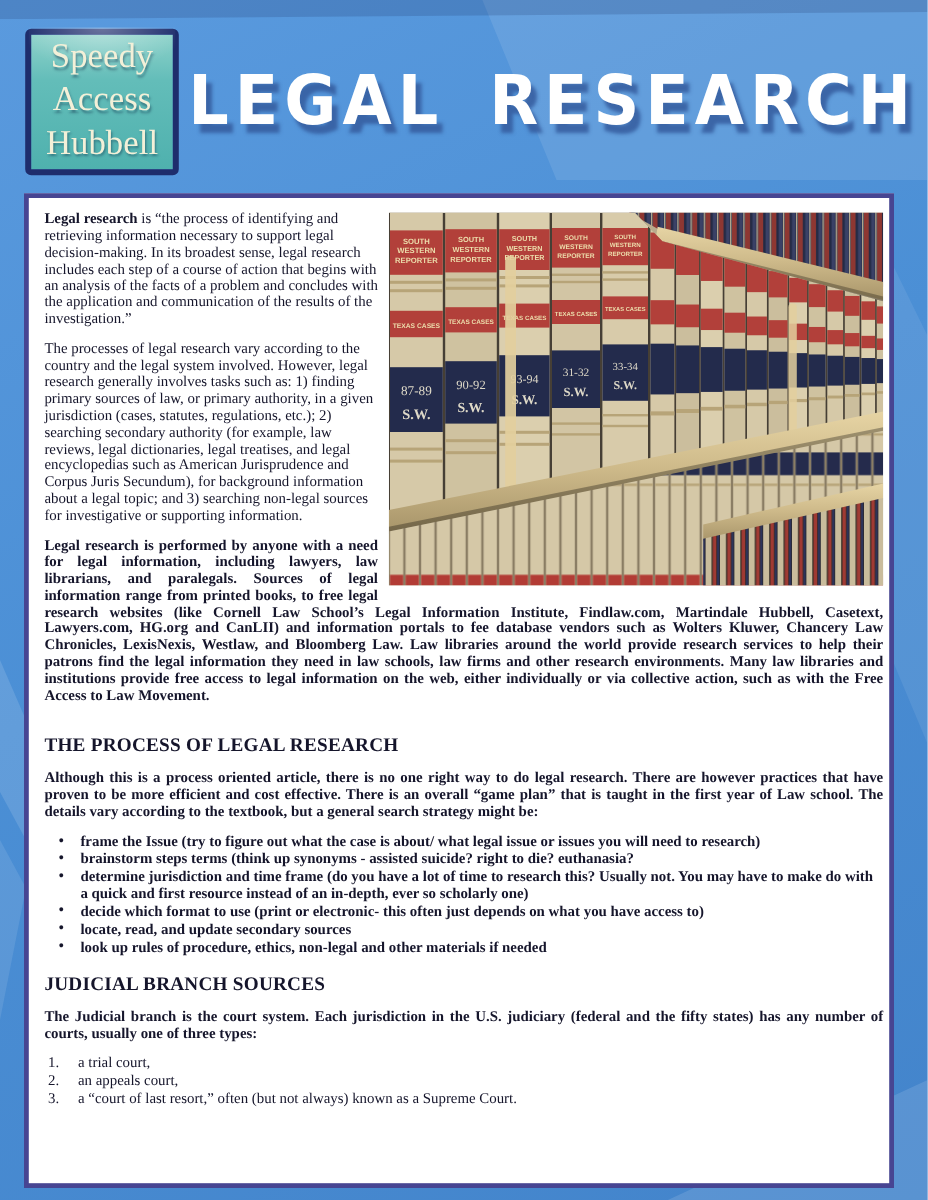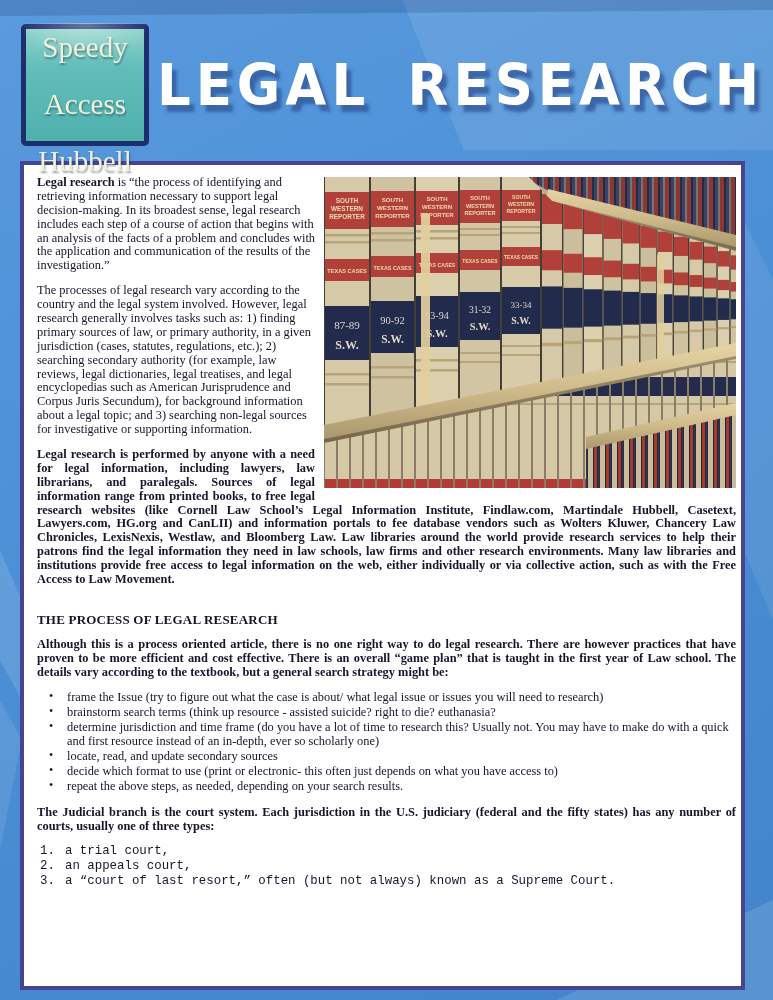--- a/index.html
+++ b/index.html
@@ -13,21 +13,21 @@
   .f2{background:rgba(255,255,255,.13);clip-path:polygon(0 55%,2.8% 60%,2.8% 70%,0 66%);}
   .f3{background:rgba(255,255,255,.10);clip-path:polygon(0 70%,2.8% 74%,0 85%);}
   .f4{background:rgba(255,255,255,.12);clip-path:polygon(72% 100%,100% 90%,100% 100%);}
   .f5{background:rgba(255,255,255,.08);clip-path:polygon(96.2% 22%,100% 28%,100% 62%,96.2% 55%);}
   .f6{background:rgba(20,40,90,.18);clip-path:polygon(0 0,100% 0,100% 1%,0 1.6%);}
 
   .logo{
     position:absolute;left:21px;top:24px;width:118px;height:112px;
     background:linear-gradient(180deg,#8ed2ca 0%,#63bdb9 34%,#4fb1ae 100%);
     border:5px solid #1e2d6c;border-radius:5px;
-    display:flex;flex-direction:column;justify-content:flex-start;align-items:center;gap:21px;
+    display:flex;flex-direction:column;justify-content:flex-start;align-items:center;
   }
   .logo::before{
     content:"";position:absolute;left:-2px;top:-6px;width:122px;height:64px;
     background:radial-gradient(ellipse 95px 52px at 50% 0%,rgba(255,255,255,.34),rgba(255,255,255,0) 72%);
     pointer-events:none;
   }
   .logo span{
     font-family:"Liberation Serif",serif;font-size:29px;line-height:36px;
     color:#f3f0d8;text-shadow:1px 2px 2px rgba(15,45,70,.45);z-index:1;
   }
@@ -44,28 +44,28 @@
     position:absolute;left:20px;top:161px;width:725px;height:829px;box-sizing:border-box;
     background:#ffffff;border:4px solid #474592;
     padding:11px 5px 8px 13px;
     font-size:12.4px;line-height:1.12;color:#15152b;
   }
   .page p{margin:0 0 11px 0;}
   .just{text-align:justify;font-weight:bold;}
   .photo-wrap{float:right;width:412px;height:311px;margin:1px 0 5px 9px;}
   .photo-wrap svg{display:block;width:412px;height:311px;}
   h3{
-    font-size:13px;margin:15px 0 11px 0;color:#15152b;letter-spacing:.2px;
+    font-size:16px;margin:15px 0 11px 0;color:#15152b;letter-spacing:.2px;
     font-family:"Liberation Serif",serif;
   }
-  ul.bullets{list-style:none;margin:0 0 13px 0;padding:0 0 0 0;}
+  ul.bullets{list-style:none;margin:0 0 13px 0;padding:0 0 0 0;font-weight:bold;}
   ul.bullets li{position:relative;padding-left:30px;margin:0 0 1px 0;}
   ul.bullets li::before{content:"\2022";position:absolute;left:12px;top:-1px;font-size:12px;}
   ol.courts{list-style:none;margin:0;padding:0;counter-reset:c;}
-  ol.courts li{position:relative;padding-left:28px;margin:0 0 1px 0;counter-increment:c;font-family:Liberation Mono, monospace;}
+  ol.courts li{position:relative;padding-left:28px;margin:0 0 1px 0;counter-increment:c;}
   ol.courts li::before{content:counter(c) ".";position:absolute;left:3px;}
   .clearfix::after{content:"";display:block;clear:both;}
 </style>
 </head>
 <body>
 
 <div class="facet f1"></div>
 <div class="facet f2"></div>
 <div class="facet f3"></div>
 <div class="facet f4"></div>
@@ -287,27 +287,28 @@
     <p><strong>Legal research</strong><span> is “the process of identifying and retrieving information necessary to support legal decision-making. In its broadest sense, legal research includes each step of a course of action that begins with an analysis of the facts of a problem and concludes with the application and communication of the results of the investigation.”</span></p>
     <p>The processes of legal research vary according to the country and the legal system involved. However, legal research generally involves tasks such as: 1) finding primary sources of law, or primary authority, in a given jurisdiction (cases, statutes, regulations, etc.); 2) searching secondary authority (for example, law reviews, legal dictionaries, legal treatises, and legal encyclopedias such as American Jurisprudence and Corpus Juris Secundum), for background information about a legal topic; and 3) searching non-legal sources for investigative or supporting information.</p>
     <p class="just">Legal research is performed by anyone with a need for legal information, including lawyers, law librarians, and paralegals. Sources of legal information range from printed books, to free legal research websites (like Cornell Law School’s Legal Information Institute, Findlaw.com, Martindale Hubbell, Casetext, Lawyers.com, HG.org and CanLII) and information portals to fee database vendors such as Wolters Kluwer, Chancery Law Chronicles, LexisNexis, Westlaw, and Bloomberg Law. Law libraries around the world provide research services to help their patrons find the legal information they need in law schools, law firms and other research environments. Many law libraries and institutions provide free access to legal information on the web, either individually or via collective action, such as with the Free Access to Law Movement.</p>
   </div>
 
   <h3>THE PROCESS OF LEGAL RESEARCH</h3>
   <p class="just">Although this is a process oriented article, there is no one right way to do legal research. There are however practices that have proven to be more efficient and cost effective. There is an overall “game plan” that is taught in the first year of Law school. The details vary according to the textbook, but a general search strategy might be:</p>
 
   <ul class="bullets">
     <li>frame the Issue (try to figure out what the case is about/ what legal issue or issues you will need to research)</li>
-    <li>brainstorm search terms (think up resource - assisted suicide? right to die? euthanasia?</li>
+    <li>brainstorm steps terms (think up synonyms - assisted suicide? right to die? euthanasia?</li>
     <li>determine jurisdiction and time frame (do you have a lot of time to research this? Usually not. You may have to make do with a quick and first resource instead of an in-depth, ever so scholarly one)</li>
+    <li>decide which format to use (print or electronic- this often just depends on what you have access to)</li>
     <li>locate, read, and update secondary sources</li>
-    <li>decide which format to use (print or electronic- this often just depends on what you have access to)</li>
-    <li>repeat the above steps, as needed, depending on your search results.</li>
+    <li>look up rules of procedure, ethics, non-legal and other materials if needed</li>
   </ul>
 
+  <h3>JUDICIAL BRANCH SOURCES</h3>
   <p class="just">The Judicial branch is the court system. Each jurisdiction in the U.S. judiciary (federal and the fifty states) has any number of courts, usually one of three types:</p>
 
   <ol class="courts">
     <li>a trial court,</li>
     <li>an appeals court,</li>
     <li>a “court of last resort,” often (but not always) known as a Supreme Court.</li>
   </ol>
 </div>
 
 </body></html>

